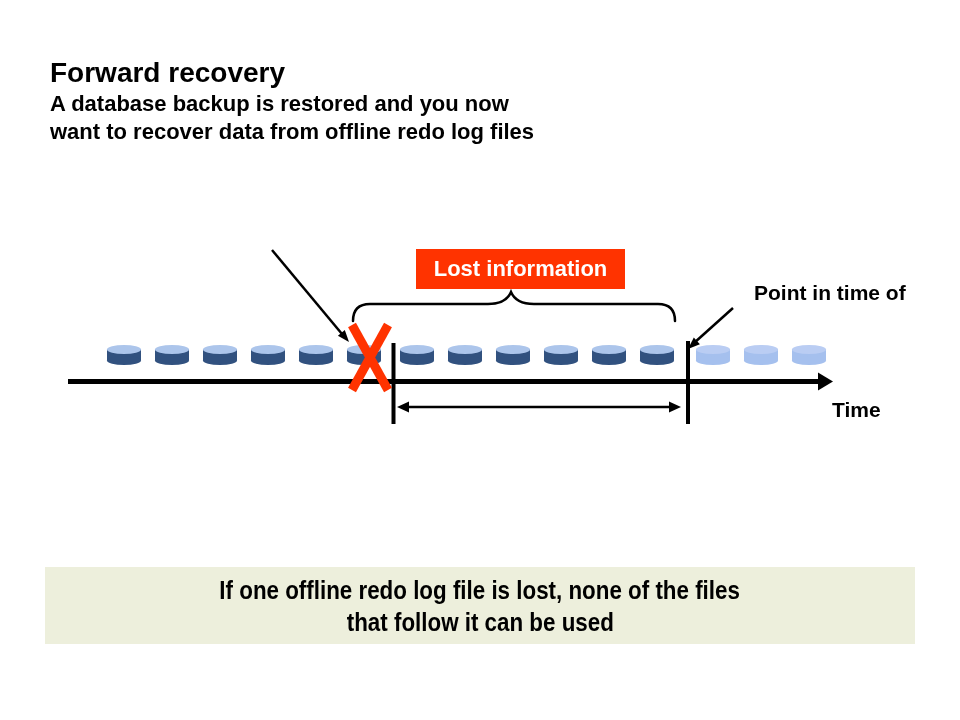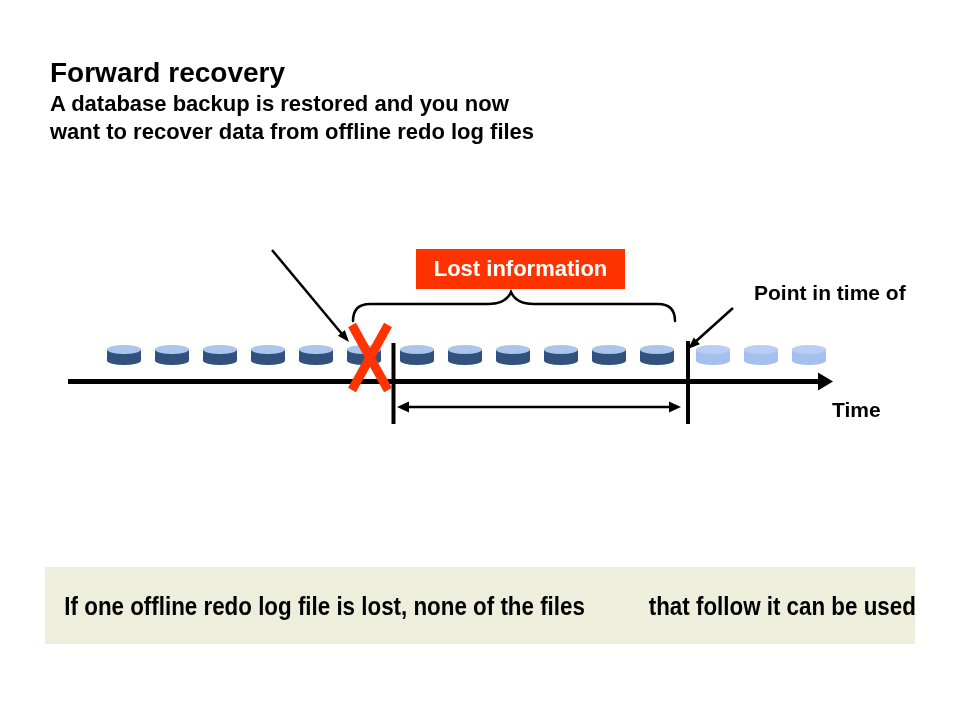--- a/index.html
+++ b/index.html
@@ -13,21 +13,21 @@
   .lost-file-label{left:83px;top:223px;font-size:21px;white-space:nowrap;}
   .lost-info-box{
     left:416px;top:249px;width:209px;height:40px;background:var(--red,#FF3300);
     color:#ffffff;font-size:22px;display:flex;align-items:center;justify-content:center;white-space:nowrap;
   }
   .point-label{left:722px;top:279px;font-size:21px;line-height:27px;white-space:nowrap;margin-left:32px;}
   .time-label{left:810px;top:398px;font-size:21px;white-space:nowrap;margin-left:22px;}
   .intact-label{left:385px;top:419px;width:300px;text-align:center;font-size:21px;line-height:29px;}
   .banner{
     left:45px;top:567px;width:870px;height:77px;background:var(--banner-bg,#EDEFDC);
-    display:flex;align-items:center;justify-content:center;
+    display:flex;flex-direction:column;align-items:center;justify-content:center;
   }
   .banner-line{font-size:26px;line-height:32px;transform:scaleX(0.86);transform-origin:50% 50%;white-space:nowrap;}
   svg.overlay{position:absolute;left:0;top:0;pointer-events:none;}
   .stroke-black{stroke:#000;fill:none;}
   .fill-black{fill:#000;stroke:none;}
   .x-mark{stroke:var(--red,#FF3300);stroke-width:9;stroke-linecap:butt;}
   .disk{position:absolute;width:34px;height:20px;}
   .disk .body{position:absolute;left:0;top:4px;width:100%;height:11px;background:var(--disk-dark-body,#31517F);}
   .disk .bot{position:absolute;left:0;top:11px;width:100%;height:9px;border-radius:50%;background:var(--disk-dark-body,#31517F);}
   .disk .top{position:absolute;left:0;top:0;width:100%;height:9px;border-radius:50%;background:var(--disk-dark-top,#ACC5EB);}

